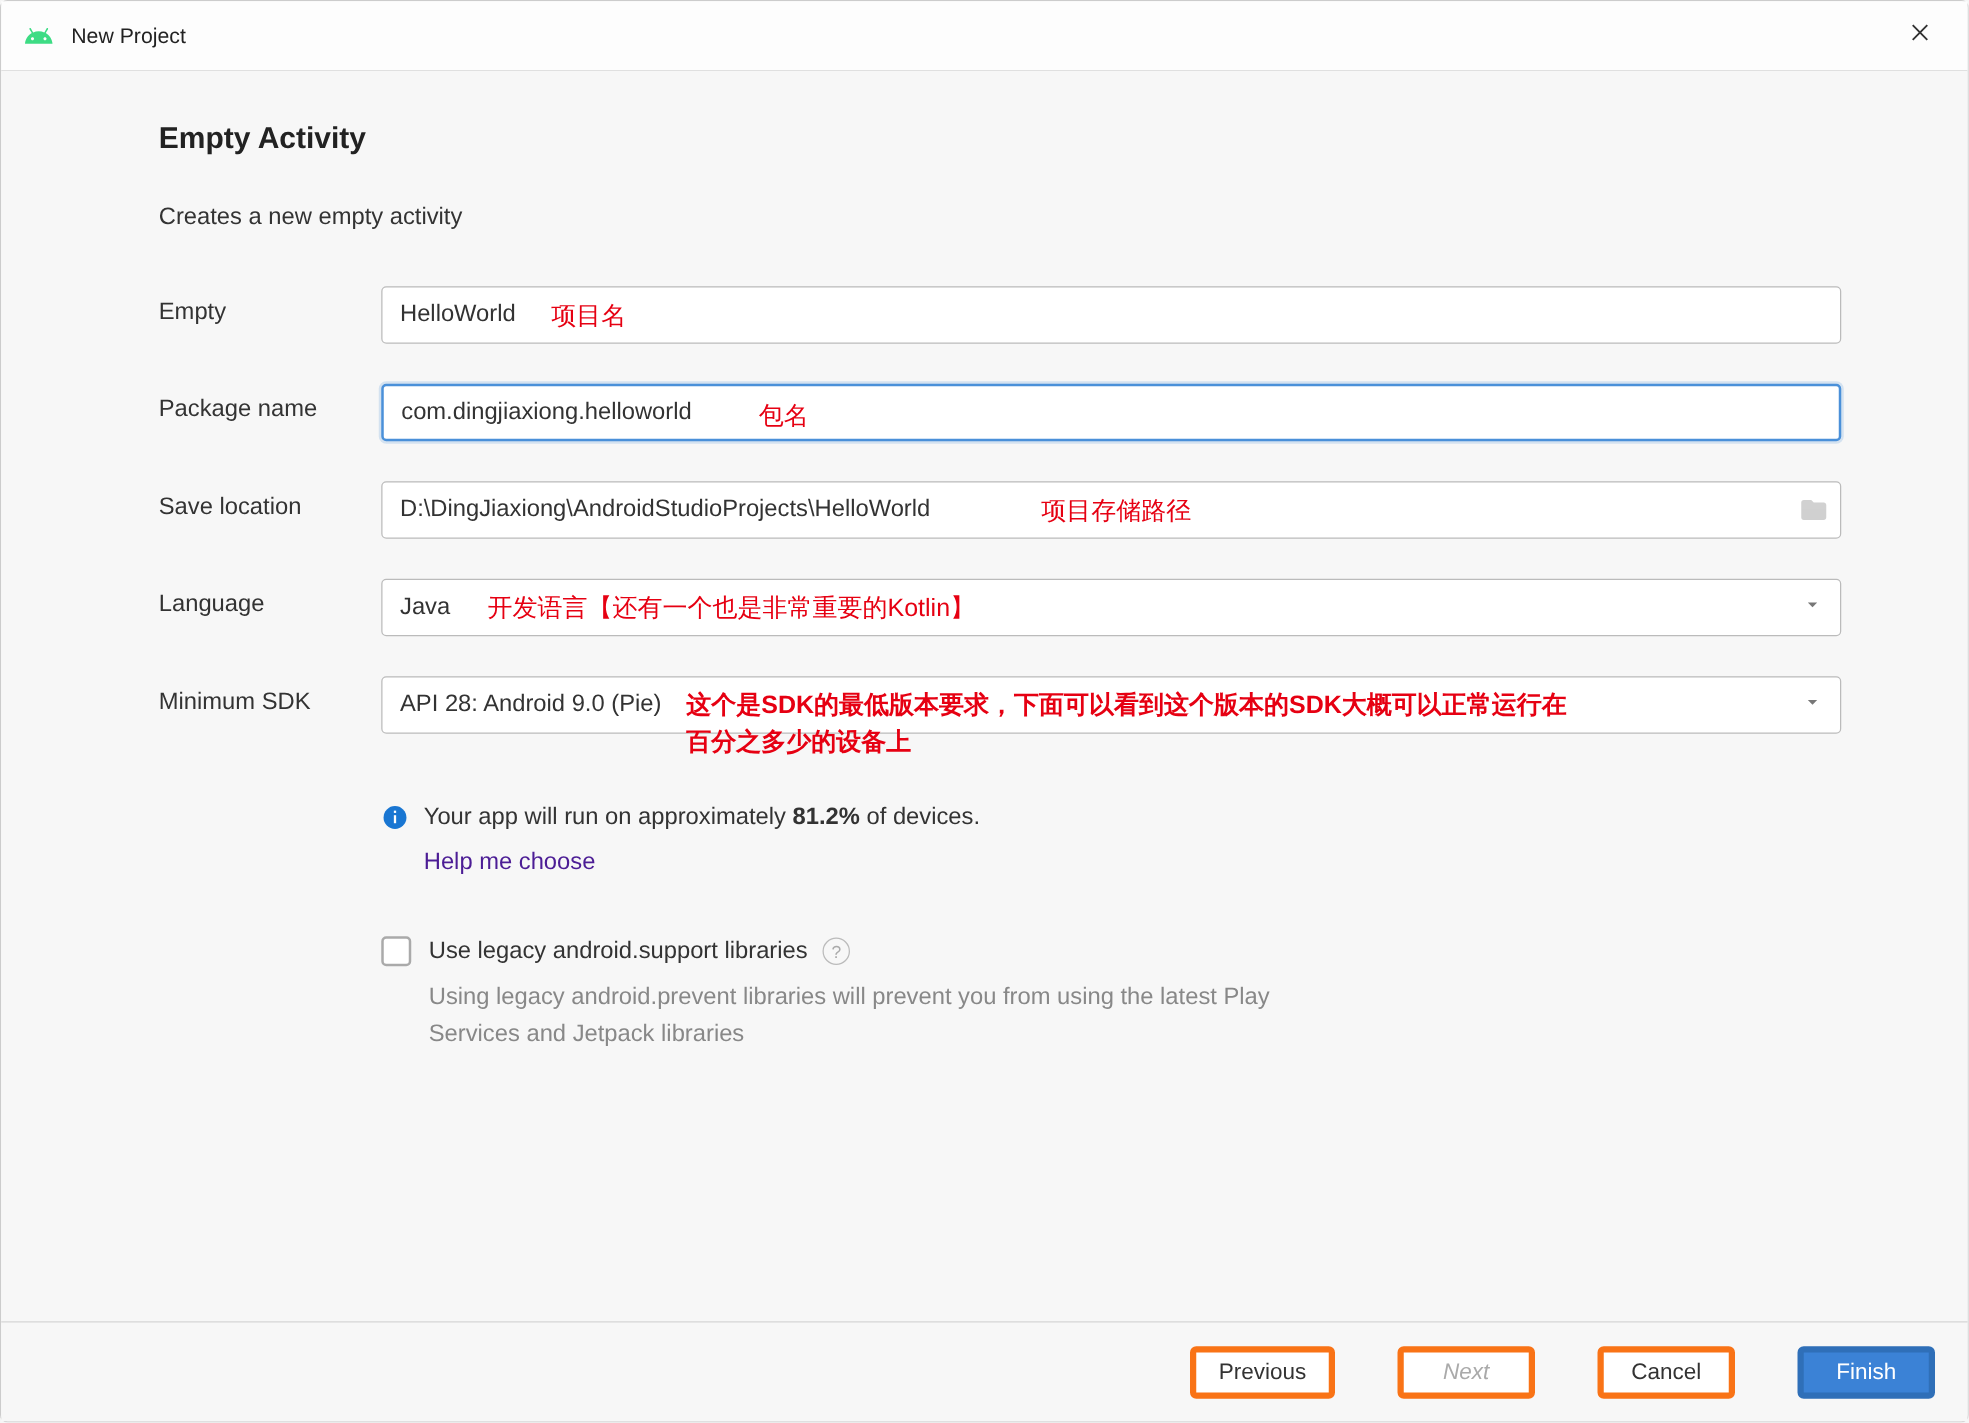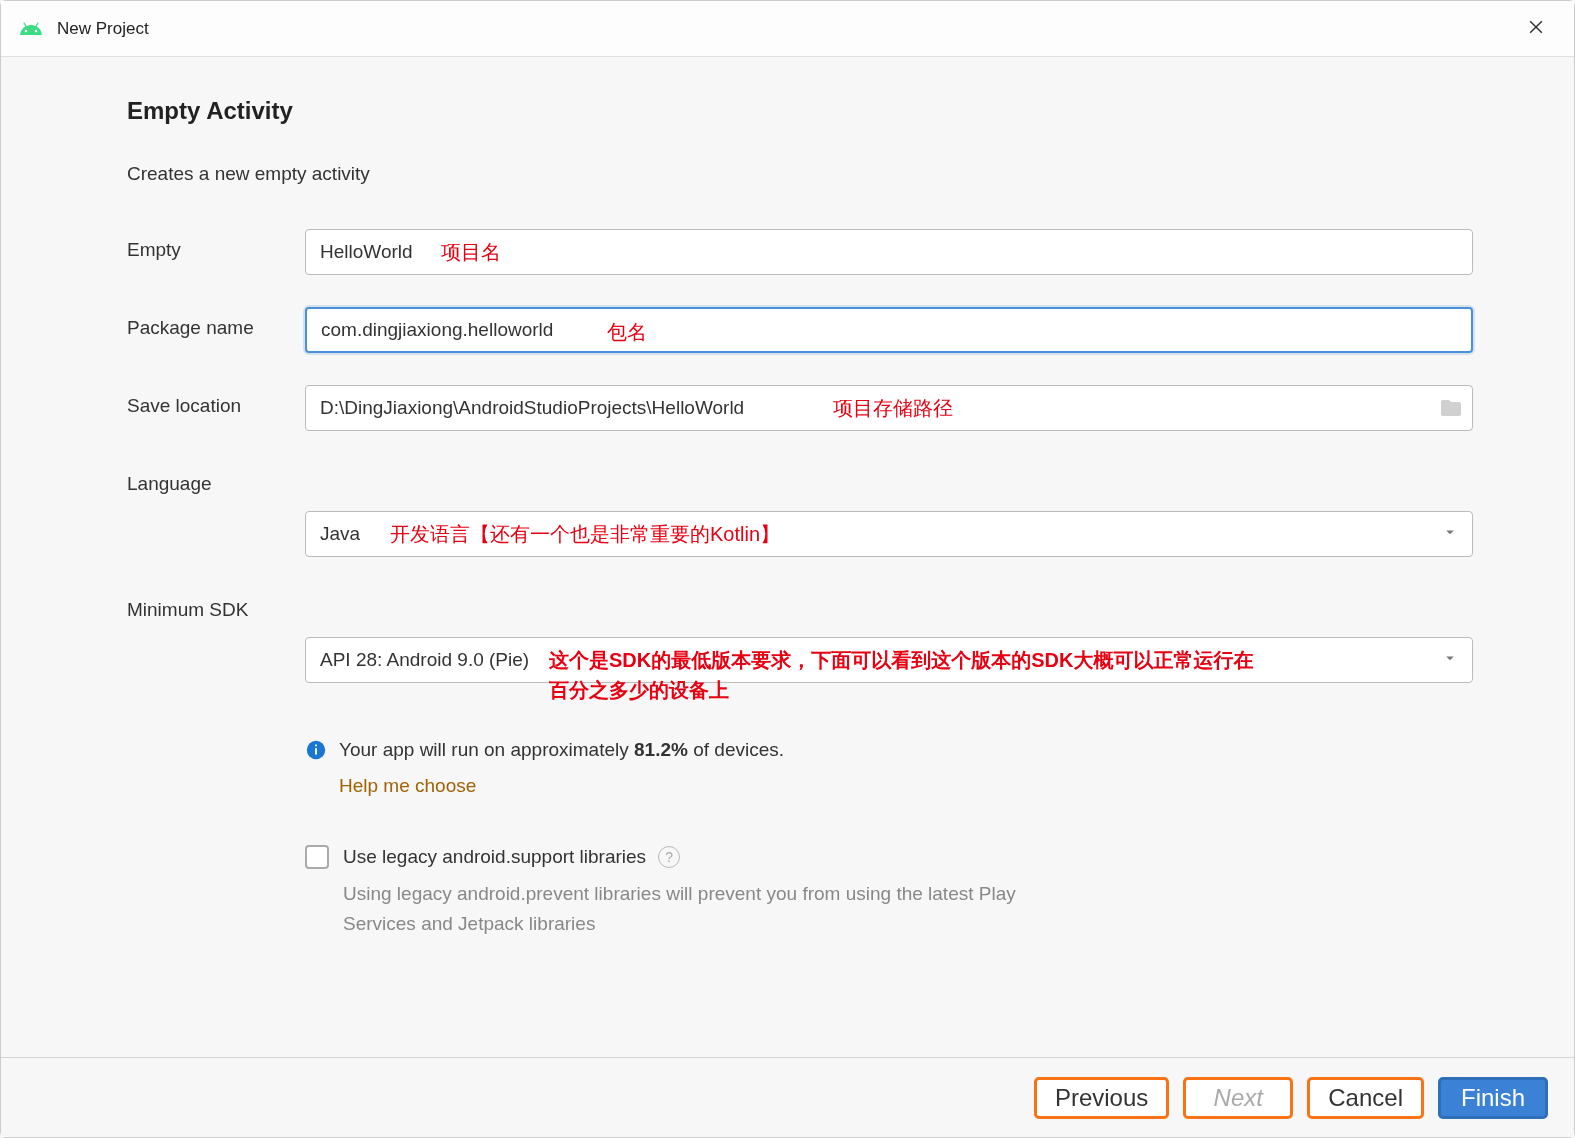--- a/index.html
+++ b/index.html
@@ -117,21 +117,20 @@
       width: 100%;
       height: 46px;
       border: 1px solid #bbb;
       border-radius: 4px;
       padding: 0 44px 0 14px;
       font-size: 19px;
       color: #333;
       background: #fff;
       appearance: none;
       position: relative;
-      margin-top: 48px;
     }
     .dropdown-arrow {
       position: absolute;
       right: 14px;
       top: 50%;
       transform: translateY(-50%);
       pointer-events: none;
     }
     .info-line {
       display: flex;
@@ -141,21 +140,21 @@
       font-size: 19px;
       color: #333;
     }
     .info-icon {
       width: 22px;
       height: 22px;
       margin-right: 12px;
       flex-shrink: 0;
     }
     .help-link {
-      color: #a16207;
+      color: #4c1d95;
       font-size: 19px;
       margin-left: 34px;
       margin-top: 14px;
       display: inline-block;
       cursor: pointer;
     }
     .checkbox-row {
       margin-top: 48px;
     }
     .checkbox-line {
@@ -199,27 +198,28 @@
       display: flex;
       align-items: center;
       justify-content: flex-end;
       padding: 0 26px;
       gap: 14px;
       background: #f7f7f7;
     }
     .btn {
       min-width: 110px;
       height: 42px;
-      border: 3px solid #f97316;
+      border: 5px solid #f97316;
       border-radius: 5px;
       background: #fff;
-      font-size: 24px;
+      font-size: 18px;
       color: #333;
       cursor: pointer;
       padding: 0 18px;
+      margin-left: 36px;
     }
     .btn.disabled {
       color: #aaa;
       cursor: default;
       font-style: italic;
     }
     .btn.primary {
       background: #3b82d6;
       border-color: #2f6fb8;
       color: #fff;

